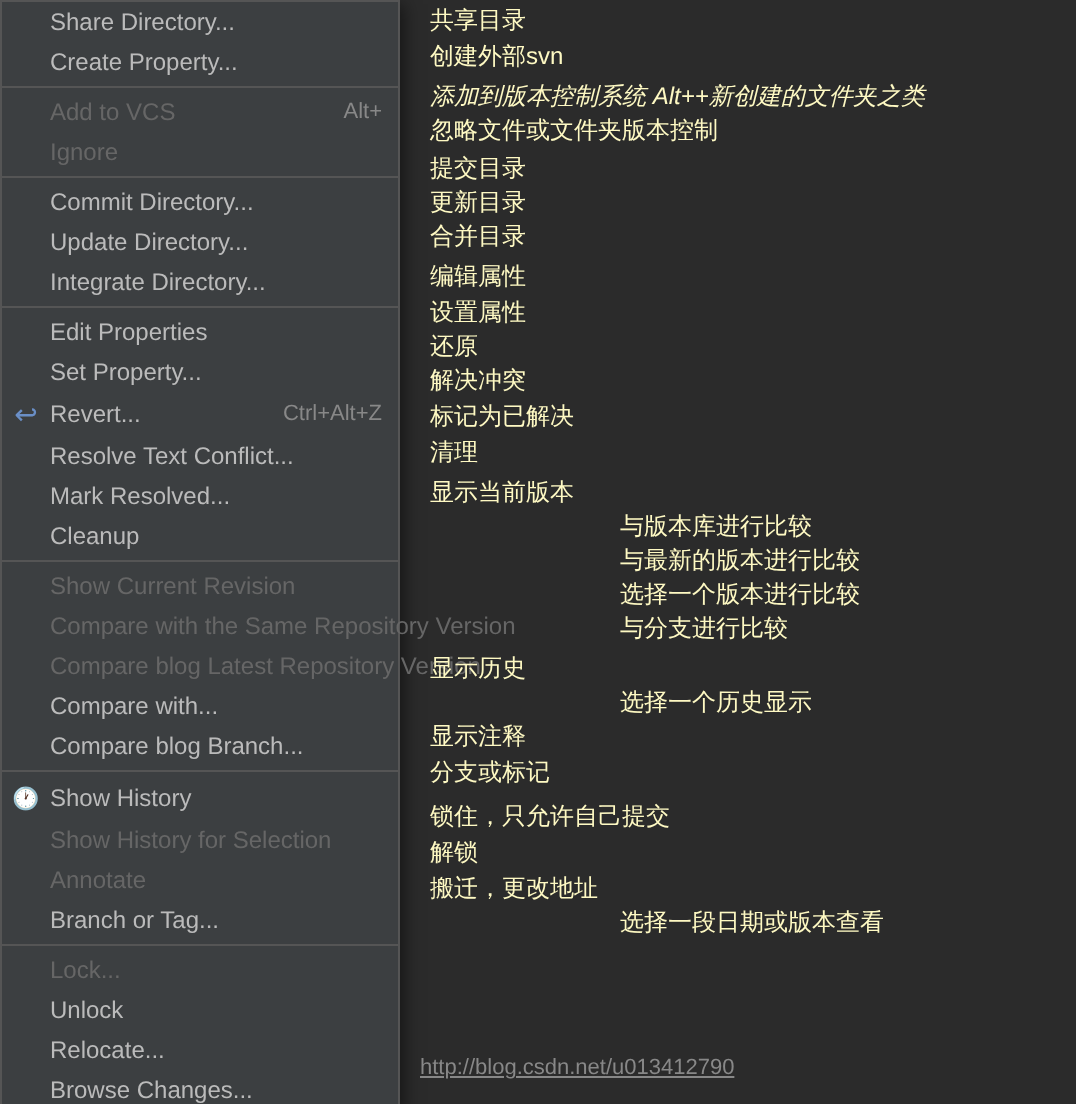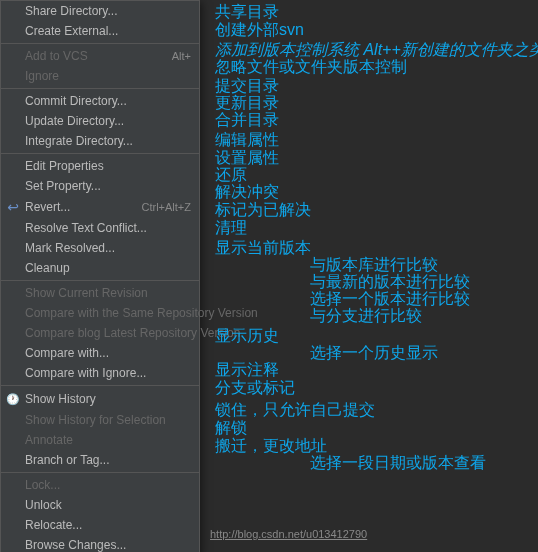--- a/index.html
+++ b/index.html
@@ -67,22 +67,22 @@
       color: #6a8fc7;
       font-size: 14px;
     }
     .show-history-icon {
       font-size: 14px;
       color: #bbb;
     }
     
     .annotation {
       position: absolute;
-      color: #0ea5e9;
-      font-size: 16px;
+      color: #fef9c3;
+      font-size: 12px;
       font-family: 'SimHei', 'Microsoft YaHei', sans-serif;
       white-space: nowrap;
       pointer-events: none;
     }
     .watermark {
       position: absolute;
       bottom: 12px;
       left: 210px;
       color: #888;
       font-size: 11px;
@@ -92,21 +92,21 @@
   </style>
 </head>
 <body>
 
 <div class="menu-container">
   <div class="menu-panel" id="menu-panel">
   <div class="menu-item">
         <span>Share Directory...</span>
       </div>
       <div class="menu-item">
-        <span>Create External...</span>
+        <span>Create Property...</span>
       </div>
       <div class="menu-separator"></div>
       <div class="menu-item disabled">
         <span>Add to VCS</span>
         <span class="shortcut">Alt+</span>
       </div>
       <div class="menu-item disabled">
         <span>Ignore</span>
       </div>
       <div class="menu-separator"></div>
@@ -147,21 +147,21 @@
       <div class="menu-item disabled">
         <span>Compare with the Same Repository Version</span>
       </div>
       <div class="menu-item disabled">
         <span>Compare blog Latest Repository Version</span>
       </div>
       <div class="menu-item">
         <span>Compare with...</span>
       </div>
       <div class="menu-item">
-        <span>Compare with Ignore...</span>
+        <span>Compare blog Branch...</span>
       </div>
       <div class="menu-separator"></div>
       <div class="menu-item" style="padding-left: 4px;">
         <span class="icon-placeholder show-history-icon" style="font-size: 11px;">🕐</span>
         <span>Show History</span>
       </div>
       <div class="menu-item disabled">
         <span>Show History for Selection</span>
       </div>
       <div class="menu-item disabled">

